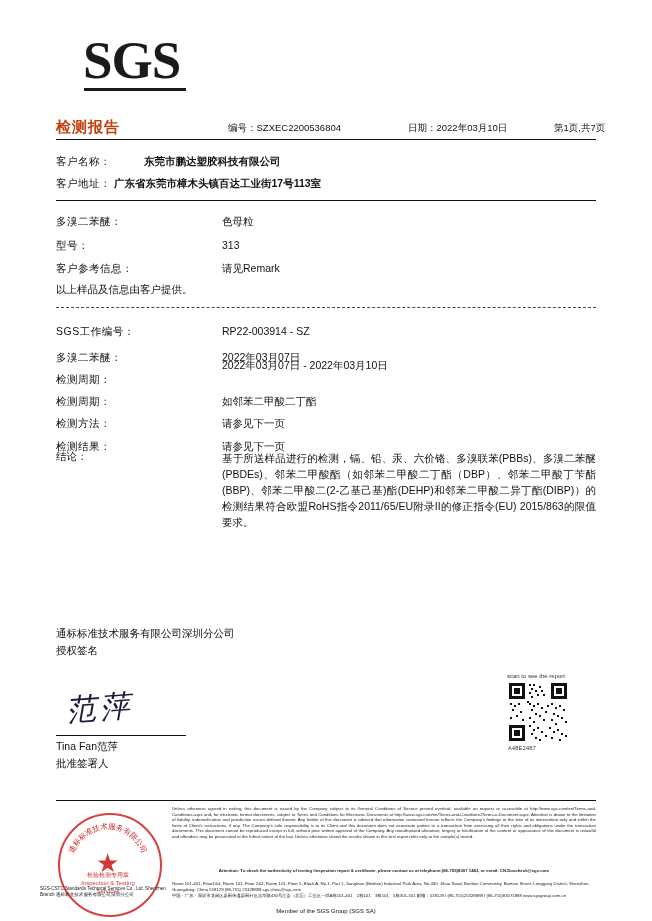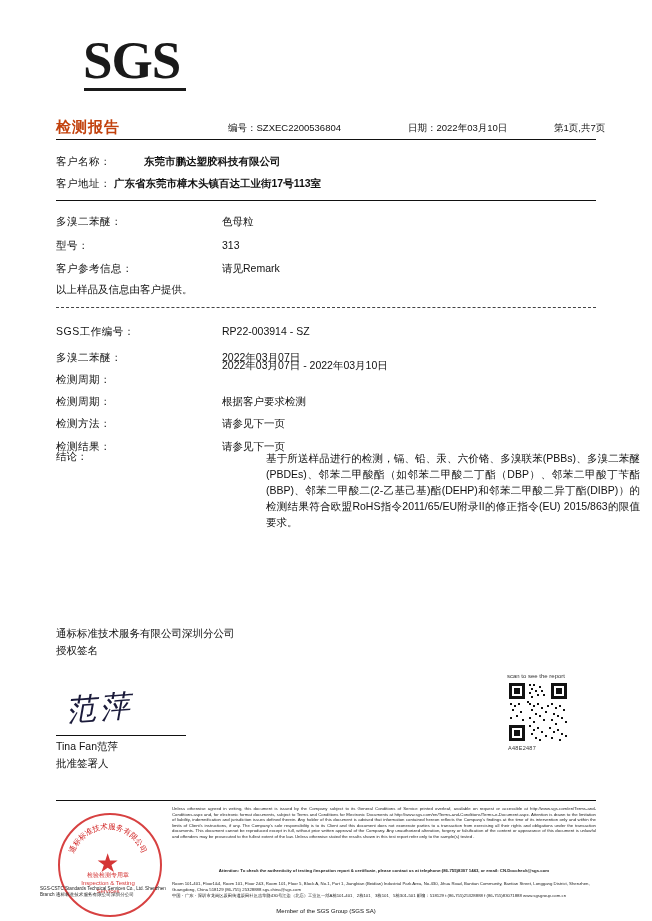--- a/index.html
+++ b/index.html
@@ -111,21 +111,20 @@
   }
   .concl-text {
     position: absolute;
     left: 222px;
     top: 450px;
     width: 374px;
     font-size: 10.5px;
     line-height: 16px;
     color: #111;
     text-align: justify;
-    margin-left: 44px;
   }
   .sig-company {
     position: absolute;
     left: 56px;
     top: 627px;
     font-size: 10.5px;
     color: #111;
   }
   .sig-auth {
     position: absolute;
@@ -343,21 +342,21 @@
   <div class="row-label" style="top:325px">SGS工作编号：</div>
   <div class="row-value" style="top:325px">RP22-003914 - SZ</div>
 
   <div class="row-label" style="top:351px">多溴二苯醚：</div>
   <div class="row-value" style="top:351px">2022年03月07日</div>
 
   <div class="row-label" style="top:373px">检测周期：</div>
   <div class="row-value" style="top:359px">2022年03月07日 - 2022年03月10日</div>
 
   <div class="row-label" style="top:395px">检测周期：</div>
-  <div class="row-value" style="top:395px">根据客户要求检测</div>
+  <div class="row-value" style="top:395px">如邻苯二甲酸二丁酯</div>
 
   <div class="row-label" style="top:417px">检测方法：</div>
   <div class="row-value" style="top:417px">请参见下一页</div>
 
   <div class="row-label" style="top:440px">检测结果：</div>
   <div class="row-value" style="top:440px">请参见下一页</div>
 
   <div class="concl-label">结论：</div>
   <div class="concl-text">基于所送样品进行的检测，镉、铅、汞、六价铬、多溴联苯(PBBs)、多溴二苯醚(PBDEs)、邻苯二甲酸酯（如邻苯二甲酸二丁酯（DBP）、邻苯二甲酸丁苄酯(BBP)、邻苯二甲酸二(2-乙基己基)酯(DEHP)和邻苯二甲酸二异丁酯(DIBP)）的检测结果符合欧盟RoHS指令2011/65/EU附录II的修正指令(EU) 2015/863的限值要求。</div>
 

